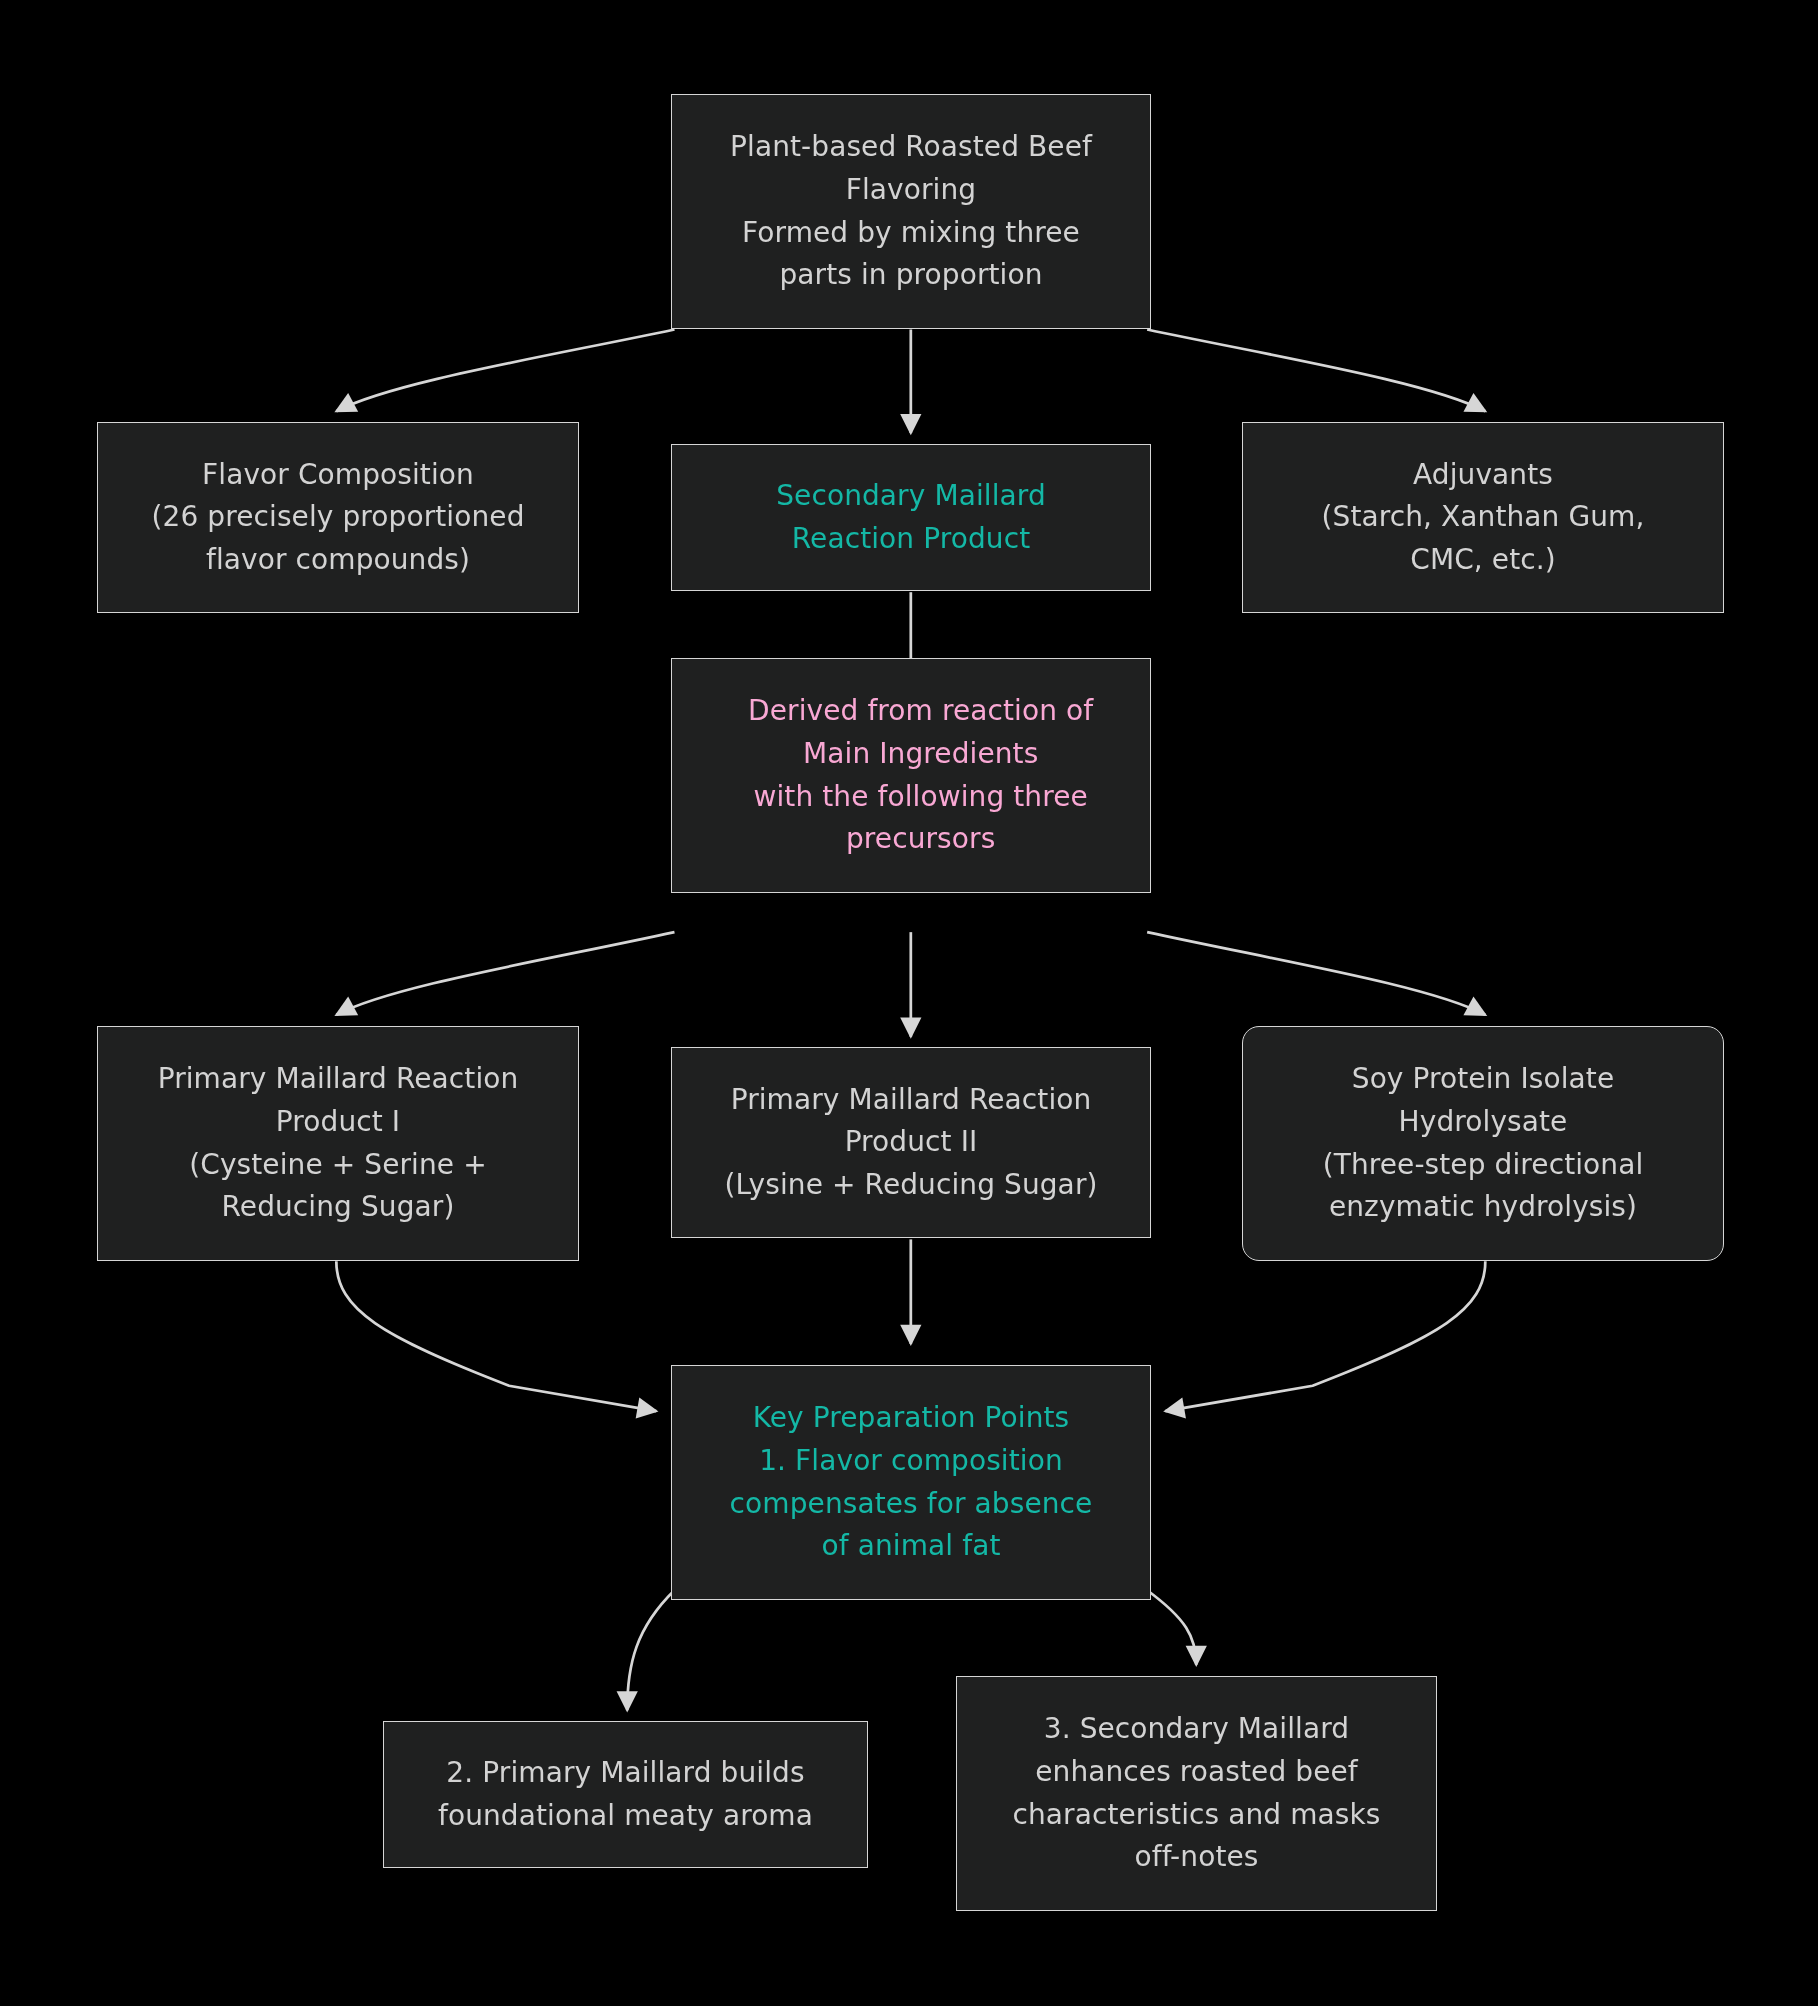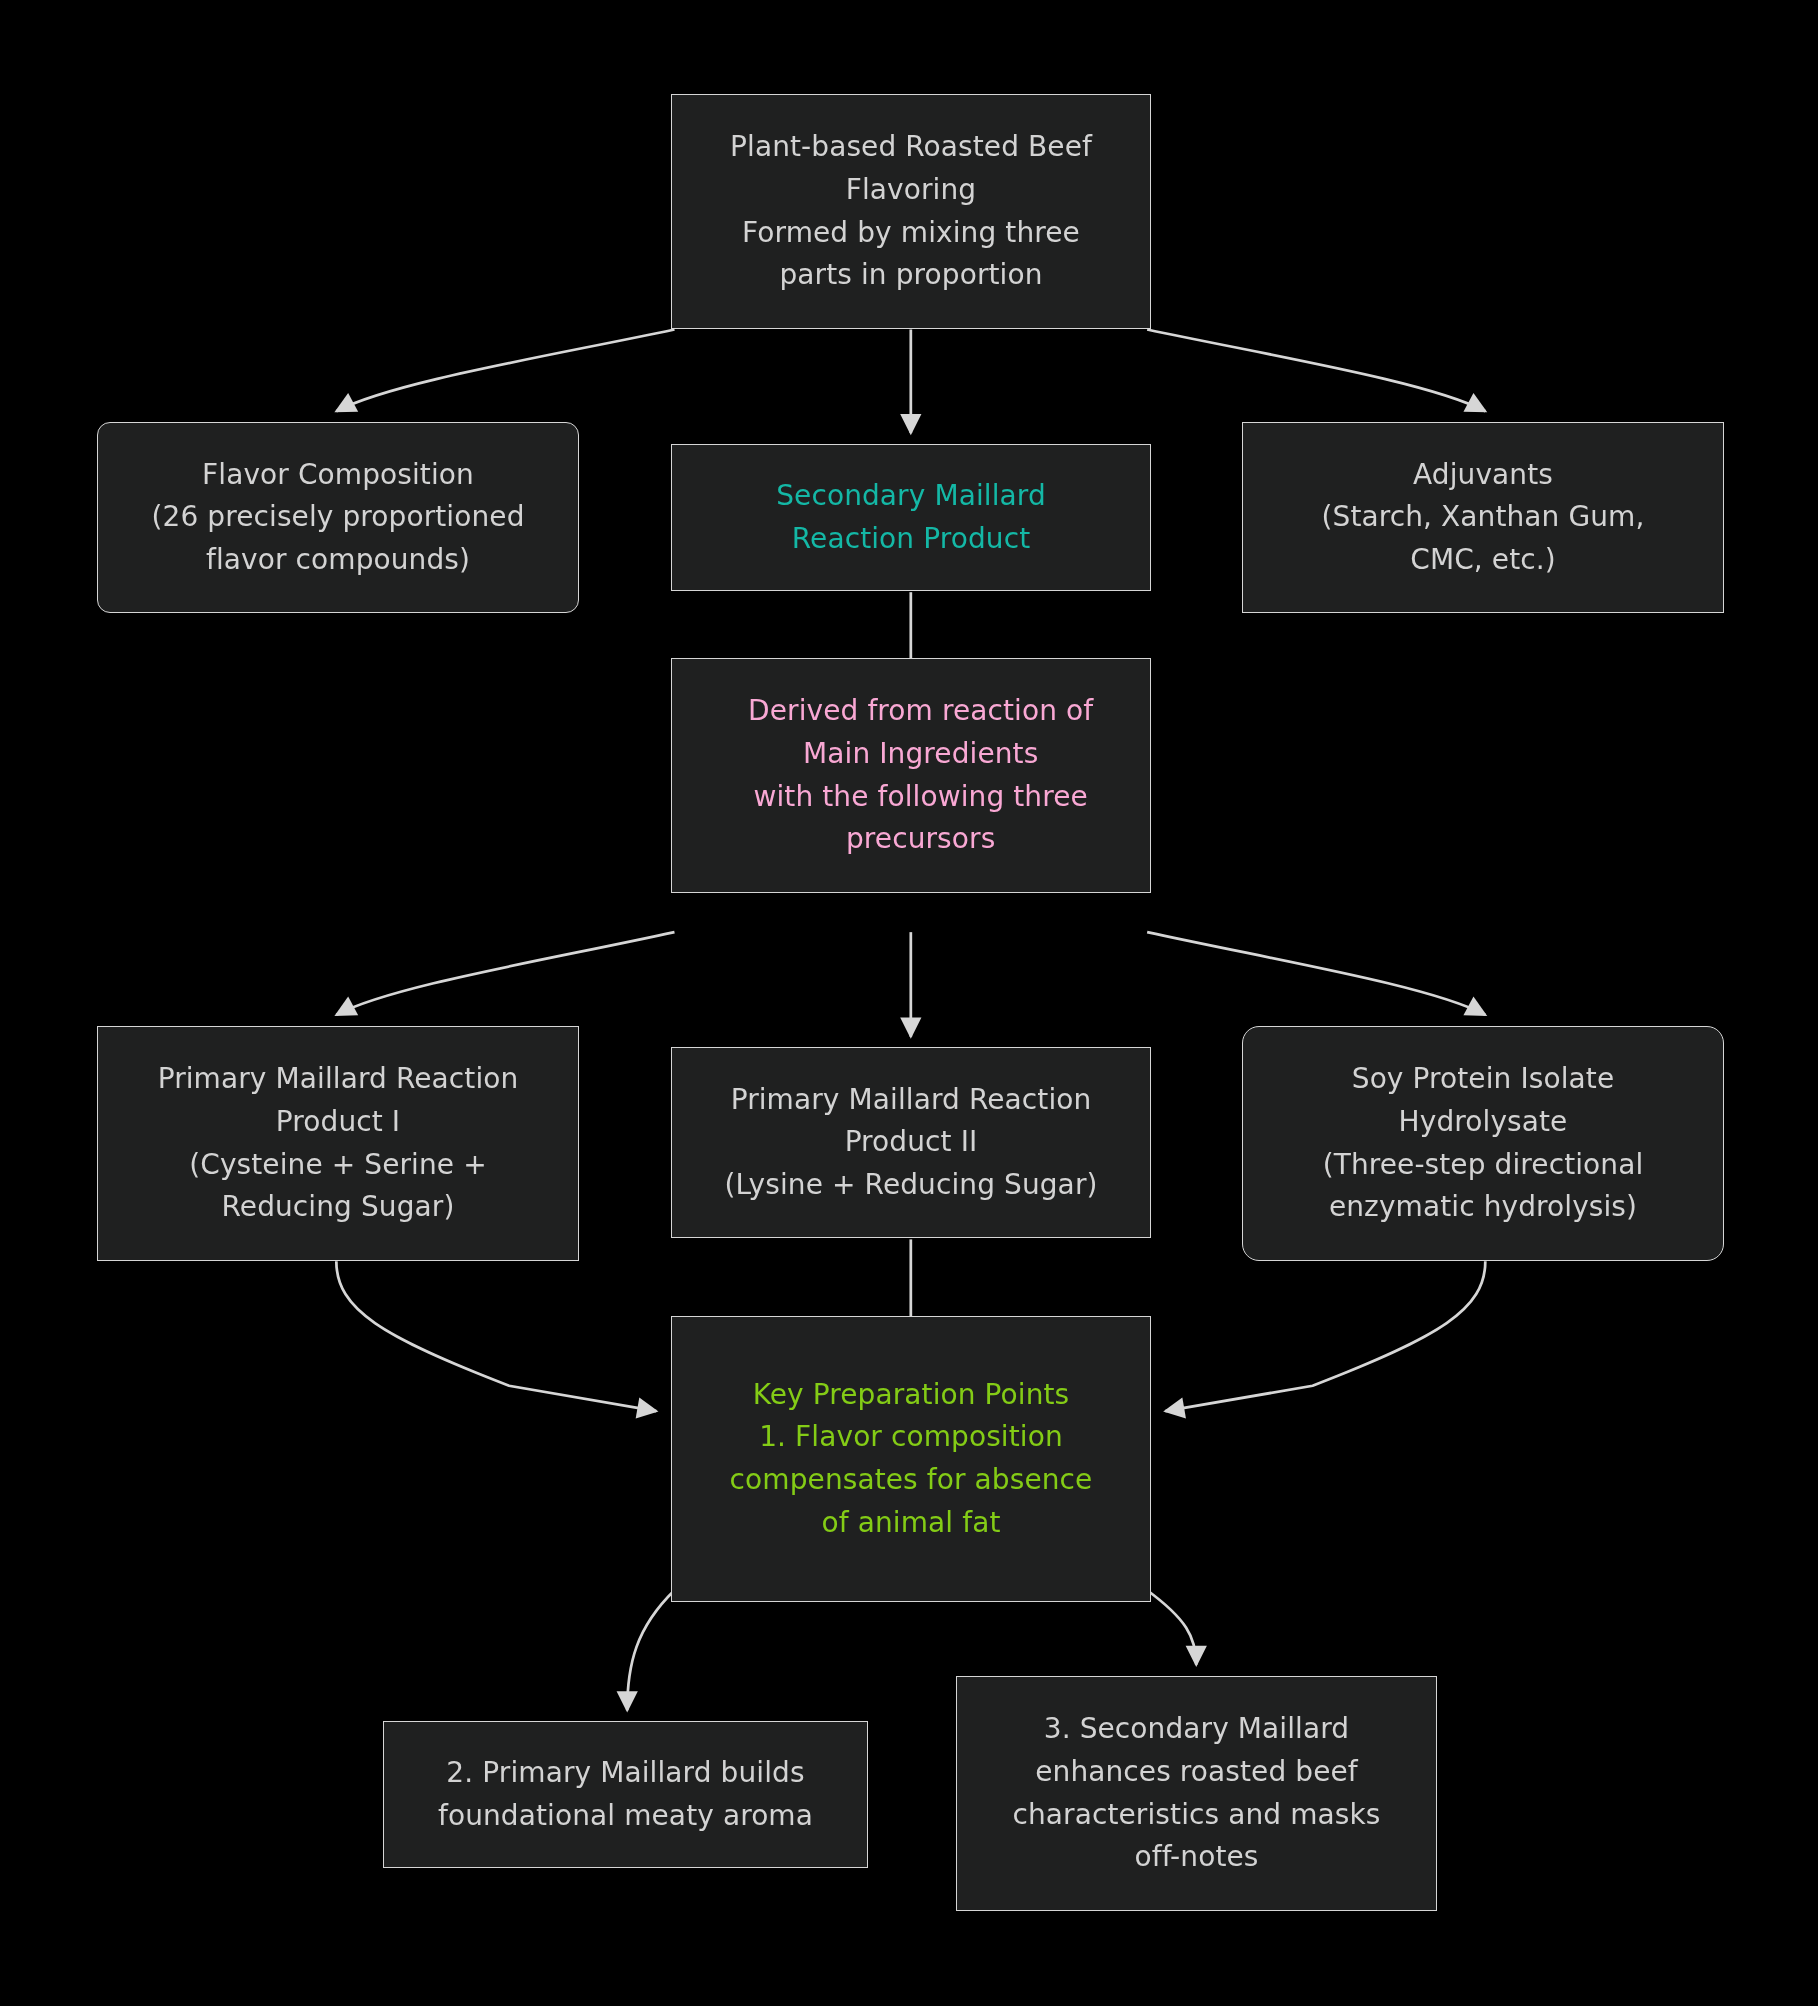--- a/index.html
+++ b/index.html
@@ -71,21 +71,21 @@
         <path d="M 742,1749 C 700,1790 690,1830 690,1881" fill="none" stroke="#d6d6d6" stroke-width="3" marker-end="url(#arrowhead)"></path>
         <path d="M 1262,1749 C 1304,1780 1316,1800 1316,1831" fill="none" stroke="#d6d6d6" stroke-width="3" marker-end="url(#arrowhead)"></path>
       </g>
   </svg>
 
   <div id="node-layer">
       <div class="node" style="left: 671px; top: 94px; width: 480px; height: 235px; background: rgb(31, 32, 32); border-color: rgb(214, 214, 214); color: rgb(211, 211, 211);"><span class="node-text">Plant-based Roasted Beef
 Flavoring
 Formed by mixing three
 parts in proportion</span></div>
-      <div class="node" style="left: 97px; top: 422px; width: 482px; height: 191px; background: rgb(31, 32, 32); border-color: rgb(214, 214, 214); color: rgb(211, 211, 211); border-radius: 13px;"><span class="node-text">Flavor Composition
+      <div class="node" style="left: 97px; top: 422px; width: 482px; height: 191px; background: rgb(31, 32, 32); border-color: rgb(214, 214, 214); color: rgb(211, 211, 211);"><span class="node-text">Flavor Composition
 (26 precisely proportioned
 flavor compounds)</span></div>
       <div class="node" style="left: 671px; top: 444px; width: 480px; height: 147px; background: rgb(31, 32, 32); border-color: rgb(214, 214, 214); color: #14b8a6;"><span class="node-text">Secondary Maillard
 Reaction Product</span></div>
       <div class="node" style="left: 1242px; top: 422px; width: 482px; height: 191px; background: rgb(31, 32, 32); border-color: rgb(214, 214, 214); color: rgb(211, 211, 211);"><span class="node-text">Adjuvants
 (Starch, Xanthan Gum,
 CMC, etc.)</span></div>
       <div class="node" style="left: 671px; top: 658px; width: 480px; height: 235px; background: rgb(31, 32, 32); border-color: rgb(214, 214, 214); color: #f9a8d4; padding-left: 32px;"><span class="node-text">Derived from reaction of
 Main Ingredients
 with the following three
@@ -94,21 +94,21 @@
 Product I
 (Cysteine + Serine +
 Reducing Sugar)</span></div>
       <div class="node" style="left: 671px; top: 1047px; width: 480px; height: 191px; background: rgb(31, 32, 32); border-color: rgb(214, 214, 214); color: rgb(211, 211, 211);"><span class="node-text">Primary Maillard Reaction
 Product II
 (Lysine + Reducing Sugar)</span></div>
       <div class="node" style="left: 1242px; top: 1026px; width: 482px; height: 235px; background: rgb(31, 32, 32); border-color: rgb(214, 214, 214); color: rgb(211, 211, 211); border-radius: 17px;"><span class="node-text">Soy Protein Isolate
 Hydrolysate
 (Three-step directional
 enzymatic hydrolysis)</span></div>
-      <div class="node" style="left: 671px; top: 1316px; width: 480px; height: 286px; background: rgb(31, 32, 32); border-color: rgb(214, 214, 214); color: #84cc16;"><span class="node-text">Key Preparation Points
+      <div class="node" style="left: 671px; top: 1365px; width: 480px; height: 235px; background: rgb(31, 32, 32); border-color: rgb(214, 214, 214); color: #14b8a6;"><span class="node-text">Key Preparation Points
 1. Flavor composition
 compensates for absence
 of animal fat</span></div>
       <div class="node" style="left: 383px; top: 1721px; width: 485px; height: 147px; background: rgb(31, 32, 32); border-color: rgb(214, 214, 214); color: rgb(211, 211, 211);"><span class="node-text">2. Primary Maillard builds
 foundational meaty aroma</span></div>
       <div class="node" style="left: 956px; top: 1676px; width: 481px; height: 235px; background: rgb(31, 32, 32); border-color: rgb(214, 214, 214); color: rgb(211, 211, 211);"><span class="node-text">3. Secondary Maillard
 enhances roasted beef
 characteristics and masks
 off-notes</span></div>
     </div>

